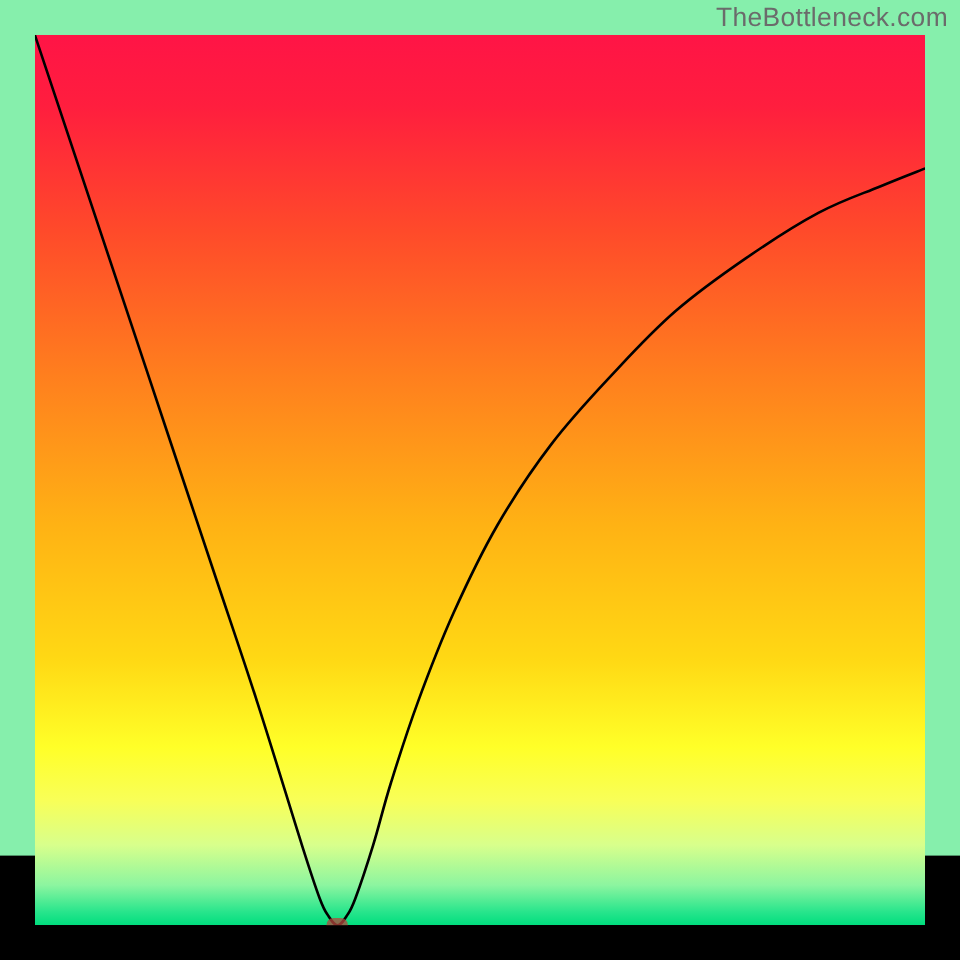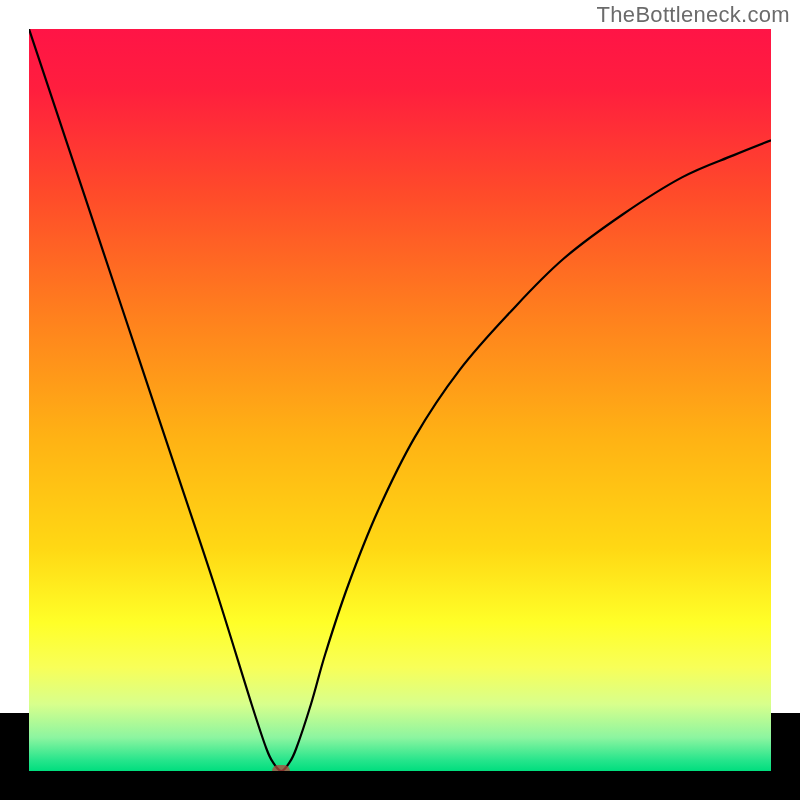--- a/index.html
+++ b/index.html
@@ -4,21 +4,21 @@
 <style>
   * { margin: 0; padding: 0; box-sizing: border-box; }
   html, body { width: 800px; height: 800px; overflow: hidden; }
   body {
     font-family: Arial, Helvetica, sans-serif;
     background: #000;
   }
   .outer {
     width: 800px;
     height: 713px;
-    background: #ffffff;
+    background: #86efac;
     position: relative;
   }
   .watermark {
     position: absolute;
     top: 2px;
     right: 10px;
     color: #6b6b6b;
     font-size: 22px;
     font-weight: 500;
     letter-spacing: 0.3px;

